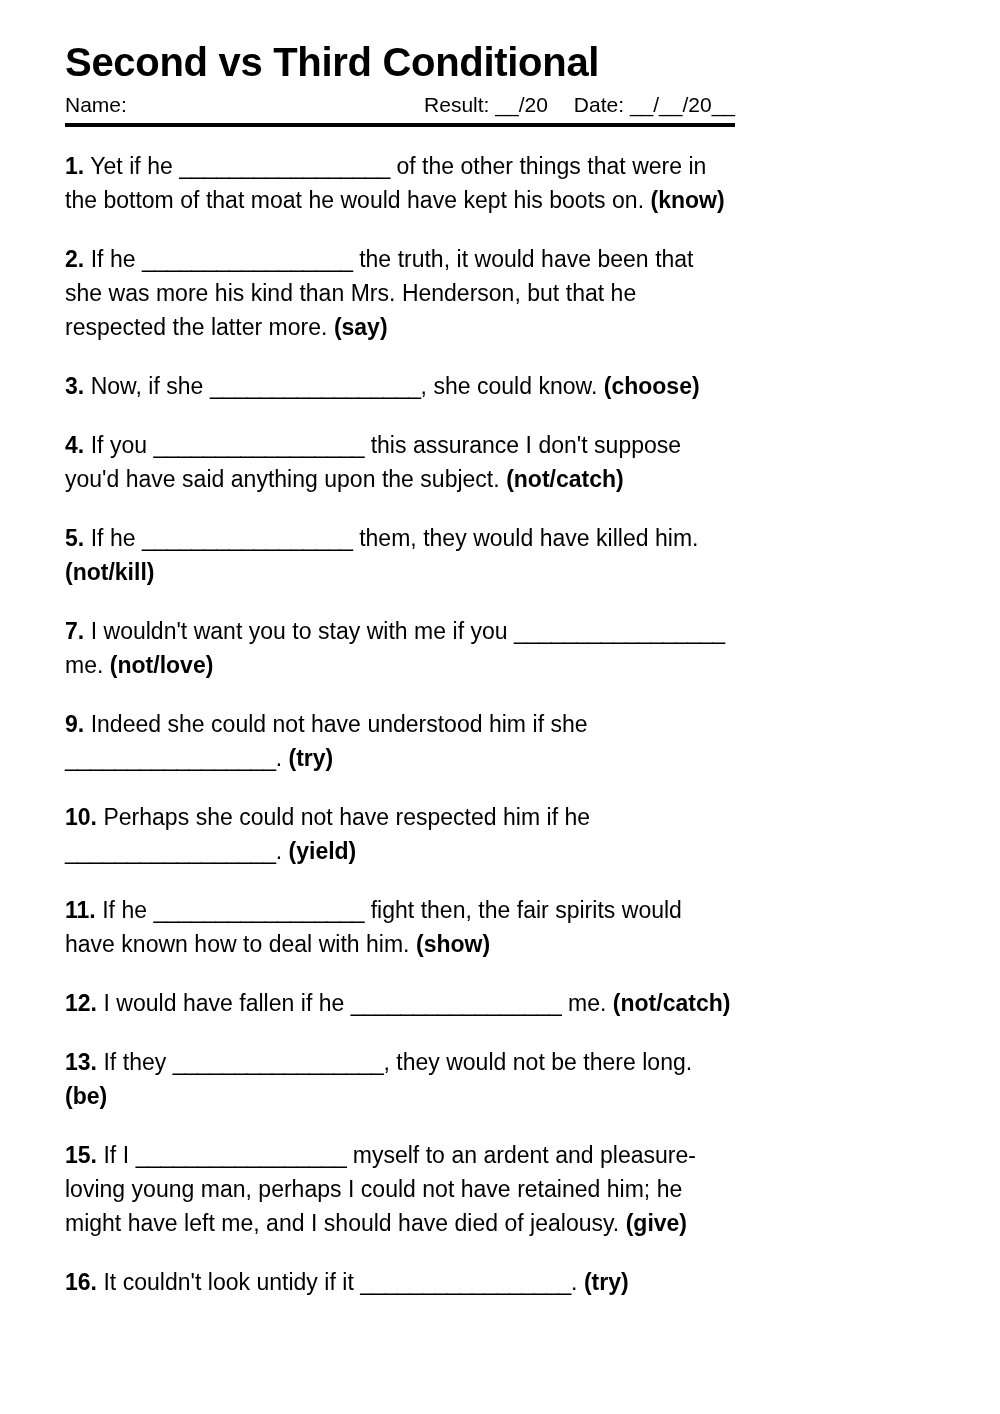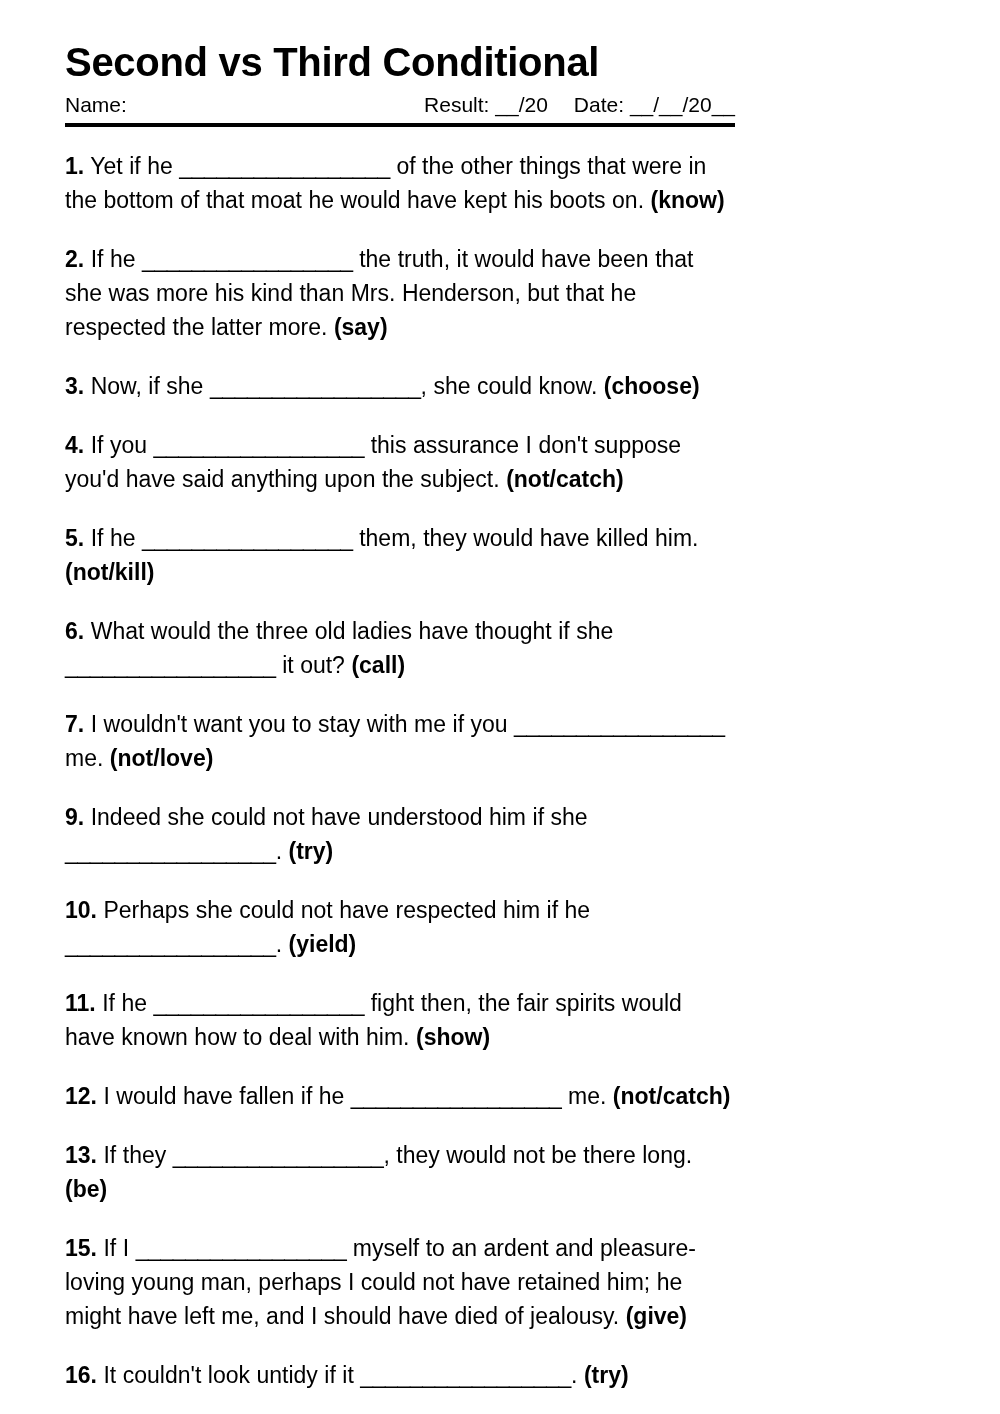--- a/index.html
+++ b/index.html
@@ -100,21 +100,20 @@
   </div>
 
   <hr class="header-rule">
 
   <div class="questions" id="questions-container">
       <p class="question"><span class="q-num">1.</span><span> Yet if he </span><span class="q-blank">_________________</span><span> of the other things that were in the bottom of that moat he would have kept his boots on. </span><span class="q-hint">(know)</span></p>
       <p class="question"><span class="q-num">2.</span><span> If he </span><span class="q-blank">_________________</span><span> the truth, it would have been that she was more his kind than Mrs. Henderson, but that he respected the latter more. </span><span class="q-hint">(say)</span></p>
       <p class="question"><span class="q-num">3.</span><span> Now, if she </span><span class="q-blank">_________________</span><span>, she could know. </span><span class="q-hint">(choose)</span></p>
       <p class="question"><span class="q-num">4.</span><span> If you </span><span class="q-blank">_________________</span><span> this assurance I don't suppose you'd have said anything upon the subject. </span><span class="q-hint">(not/catch)</span></p>
       <p class="question"><span class="q-num">5.</span><span> If he </span><span class="q-blank">_________________</span><span> them, they would have killed him. </span><span class="q-hint">(not/kill)</span></p>
-      <p class="question"><span class="q-num">6.</span><span> What would the three old ladies have thought if she </span><span class="q-blank">_________________</span><span> it out? </span><span class="q-hint">(call)</span></p>
       <p class="question"><span class="q-num">7.</span><span> I wouldn't want you to stay with me if you </span><span class="q-blank">_________________</span><span> me. </span><span class="q-hint">(not/love)</span></p>
       <p class="question"><span class="q-num">9.</span><span> Indeed she could not have understood him if she </span><span class="q-blank">_________________</span><span>. </span><span class="q-hint">(try)</span></p>
       <p class="question"><span class="q-num">10.</span><span> Perhaps she could not have respected him if he </span><span class="q-blank">_________________</span><span>. </span><span class="q-hint">(yield)</span></p>
       <p class="question"><span class="q-num">11.</span><span> If he </span><span class="q-blank">_________________</span><span> fight then, the fair spirits would have known how to deal with him. </span><span class="q-hint">(show)</span></p>
       <p class="question"><span class="q-num">12.</span><span> I would have fallen if he </span><span class="q-blank">_________________</span><span> me. </span><span class="q-hint">(not/catch)</span></p>
       <p class="question"><span class="q-num">13.</span><span> If they </span><span class="q-blank">_________________</span><span>, they would not be there long. </span><span class="q-hint">(be)</span></p>
       <p class="question"><span class="q-num">15.</span><span> If I </span><span class="q-blank">_________________</span><span> myself to an ardent and pleasure-loving young man, perhaps I could not have retained him; he might have left me, and I should have died of jealousy. </span><span class="q-hint">(give)</span></p>
       <p class="question"><span class="q-num">16.</span><span> It couldn't look untidy if it </span><span class="q-blank">_________________</span><span>. </span><span class="q-hint">(try)</span></p>
     </div>
 

